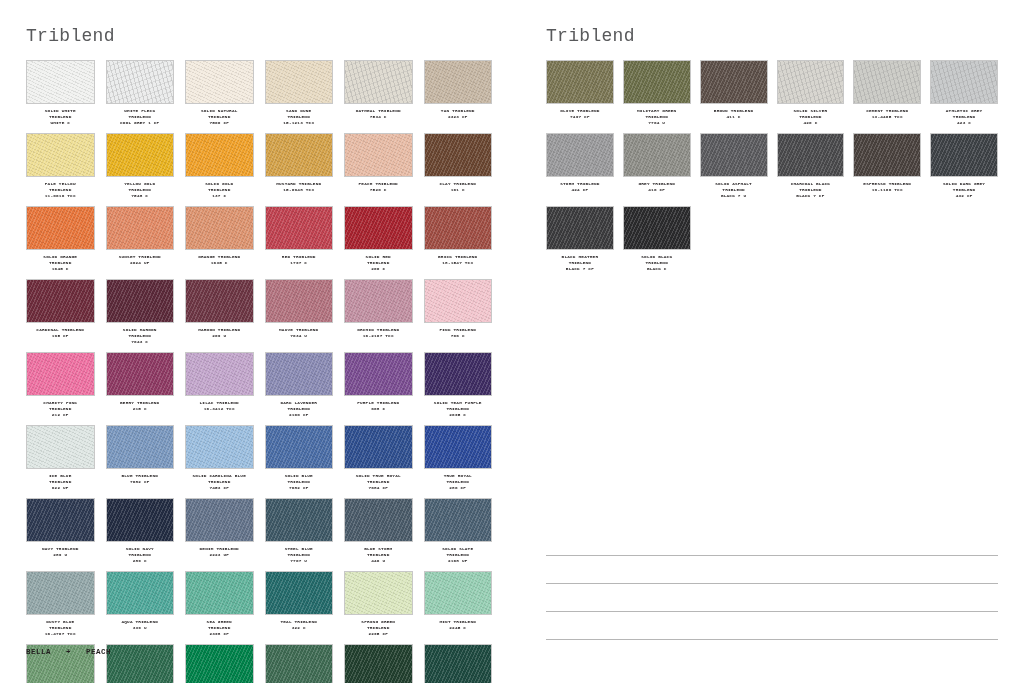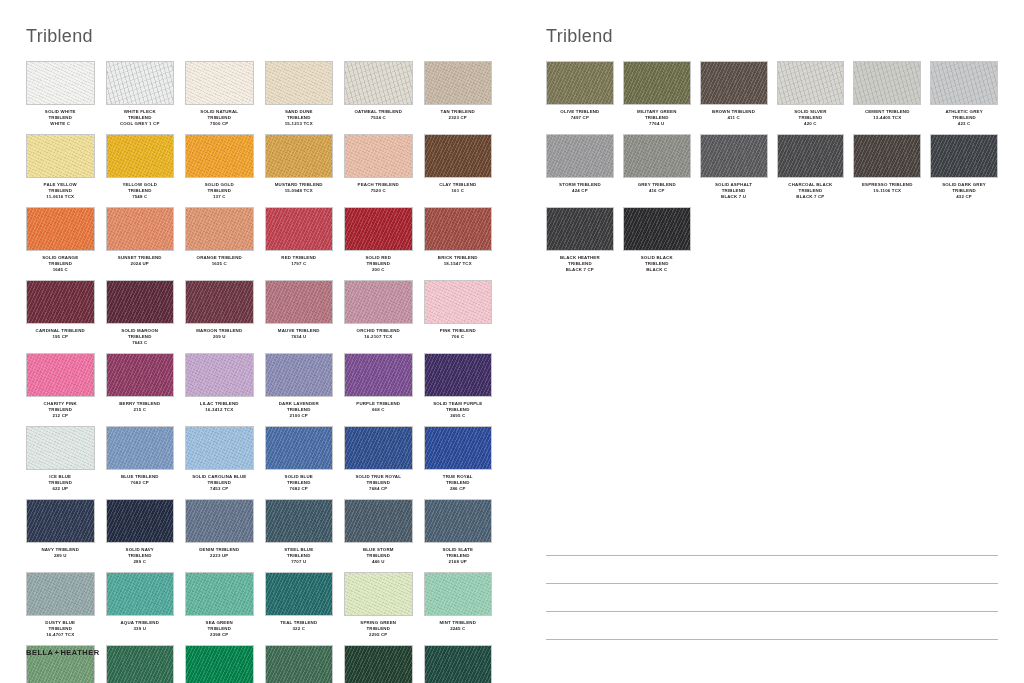--- a/index.html
+++ b/index.html
@@ -2,21 +2,21 @@
 <html><head>
 <meta charset="utf-8">
 <style>
   * { box-sizing: border-box; margin: 0; padding: 0; }
   html, body {
     width: 1024px; height: 683px;
     background: #ffffff;
     font-family: "Liberation Sans", sans-serif;
     overflow: hidden;
   }
-  .page { position: relative; width: 851px; height: 683px; }
+  .page { position: relative; width: 851px; height: 683px; font-family: Liberation Mono, monospace; }
 
   .panel-title {
     font-size: 18px;
     font-weight: 400;
     color: #58595b;
     letter-spacing: 0.3px;
   }
 
   
   .left-panel {
@@ -101,21 +101,21 @@
   
   .brand {
     position: absolute;
     left: 26px; top: 648px;
     font-size: 7.5px;
     font-weight: 700;
     color: #231f20;
     letter-spacing: 0.5px;
     display: flex;
     align-items: center;
-    gap: 1px;
+    gap: 15px;
   }
   .brand .plus { font-size: 7.5px; }
 </style>
 </head>
 <body>
 
 <div class="page">
 
   <div class="left-panel">
     <div class="panel-title">Triblend</div>
@@ -755,16 +755,16 @@
         <div class="notes-line"></div>
         <div class="notes-line"></div>
         <div class="notes-line"></div>
         <div class="notes-line"></div>
       </div>
   </div>
 
   <div class="brand">
     <span>BELLA</span>
     <span class="plus">+</span>
-    <span>HEATHER</span>
+    <span>PEACH</span>
   </div>
 
 </div>
 
 </body></html>

